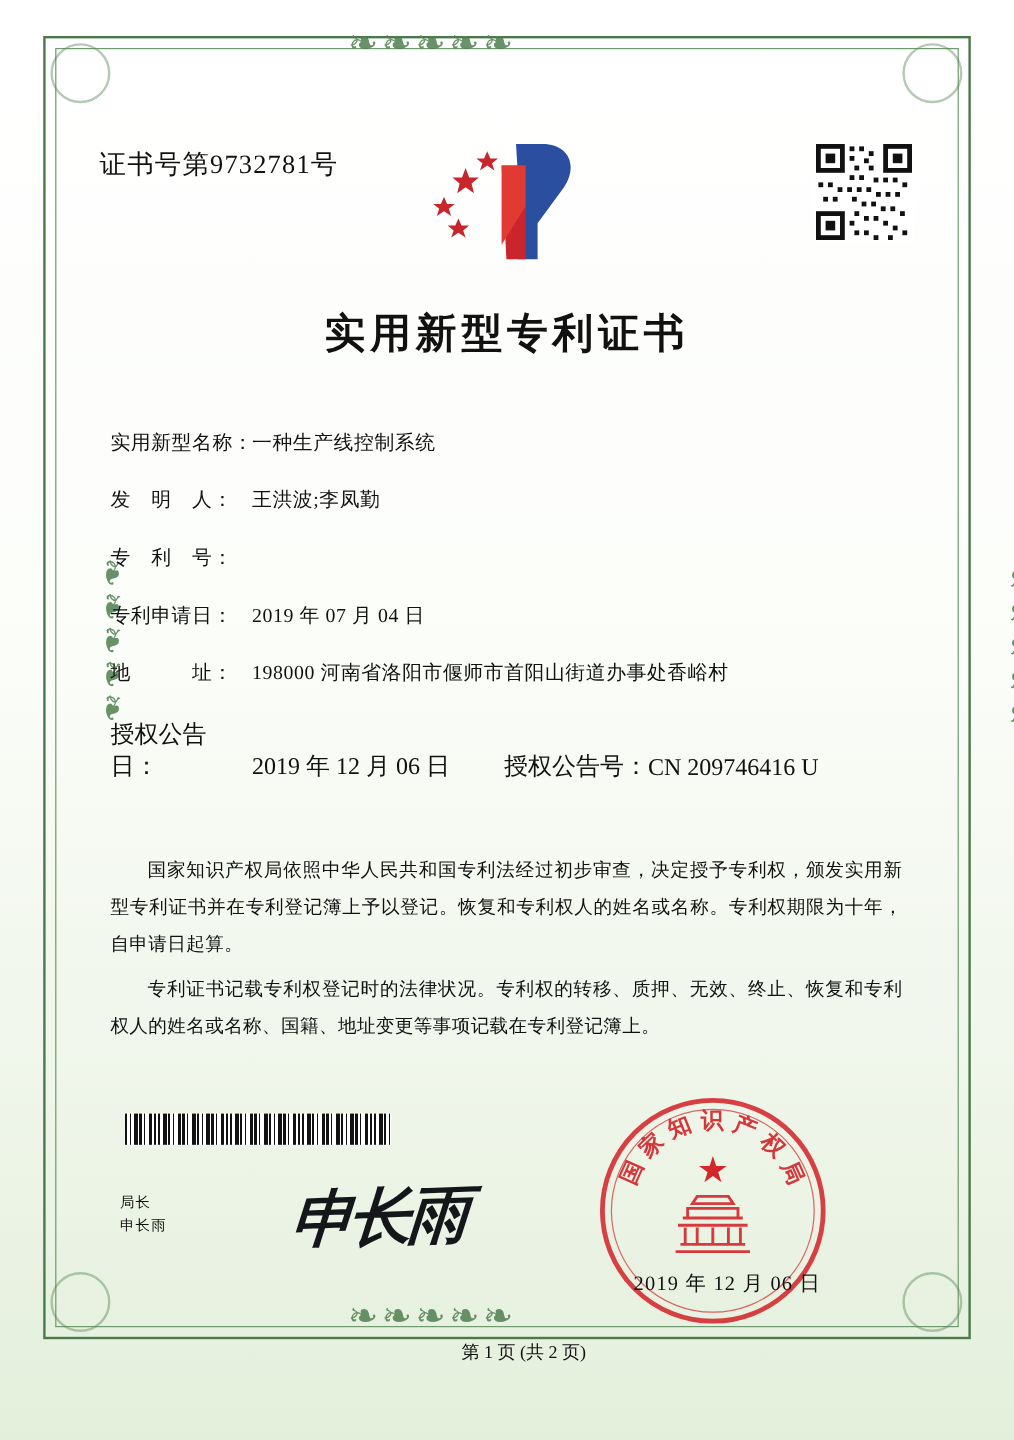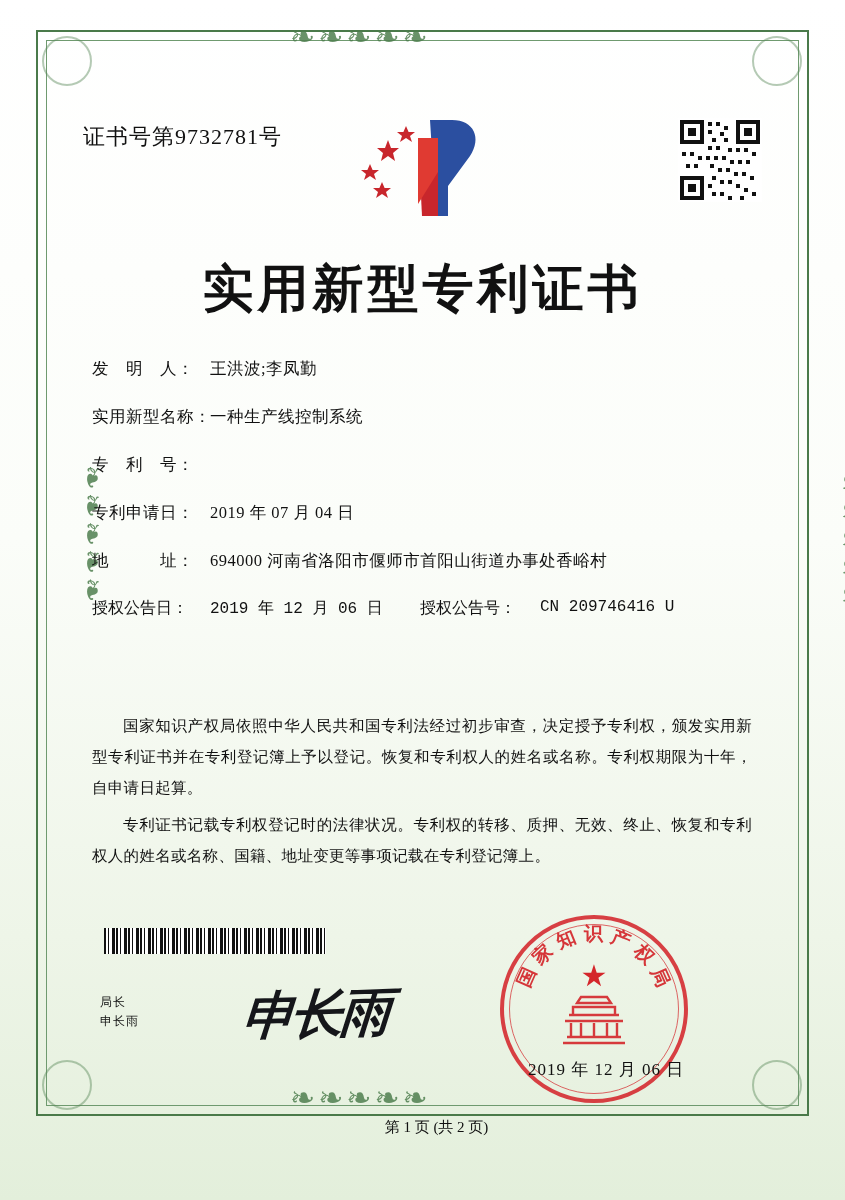--- a/index.html
+++ b/index.html
@@ -93,21 +93,21 @@
     position: absolute;
     right: 83px; top: 118px;
     width: 84px; height: 84px;
   }
 
   .main-title {
     position: absolute;
     left: 0; right: 0;
     top: 255px;
     text-align: center;
-    font-size: 51px;
+    font-size: 34px;
     font-weight: bold;
     letter-spacing: 4px;
     color: #111;
     font-family: "DejaVu Serif", "Liberation Serif", serif;
   }
 
   
   .fields {
     position: absolute;
     left: 92px; top: 358px;
@@ -125,25 +125,24 @@
     flex: 0 0 118px;
     letter-spacing: 0.5px;
     white-space: nowrap;
   }
   .field .val {
     flex: 1 1 auto;
     letter-spacing: 0.5px;
   }
   .field-row2 {
     display: flex;
-    align-items: flex-start;
-    font-size: 16px;
+    align-items: flex-end;
+    font-size: 20px;
     color: #111;
     margin-bottom: 8px;
-    font-family: Liberation Mono, monospace;
   }
   .field-row2 .lbl { width: 118px; flex: 0 0 118px; }
   .field-row2 .val { flex: 0 0 210px; }
   .field-row2 .lbl2 { flex: 0 0 120px; }
   .field-row2 .val2 { flex: 1 1 auto; }
 
   
   .paras {
     position: absolute;
     left: 92px; top: 710px;
@@ -354,37 +353,37 @@
         <rect x="30" y="66" width="4" height="4"></rect>
           <rect x="62" y="78" width="4" height="4"></rect>
       </g>
     </svg>
   </div>
 
   <div class="main-title">实用新型专利证书</div>
 
   <div class="fields">
     <div class="field">
+      <span class="lbl">实用新型名称：</span>
+      <span class="val">一种生产线控制系统</span>
+    </div>
+    <div class="field">
       <span class="lbl">发　明　人：</span>
       <span class="val">王洪波;李凤勤</span>
-    </div>
-    <div class="field">
-      <span class="lbl">实用新型名称：</span>
-      <span class="val">一种生产线控制系统</span>
     </div>
     <div class="field">
       <span class="lbl">专　利　号：</span>
     </div>
     <div class="field">
       <span class="lbl">专利申请日：</span>
       <span class="val">2019 年 07 月 04 日</span>
     </div>
     <div class="field">
       <span class="lbl">地　　　址：</span>
-      <span class="val">694000 河南省洛阳市偃师市首阳山街道办事处香峪村</span>
+      <span class="val">198000 河南省洛阳市偃师市首阳山街道办事处香峪村</span>
     </div>
     <div class="field-row2">
       <span class="lbl">授权公告日：</span>
       <span class="val">2019 年 12 月 06 日</span>
       <span class="lbl2">授权公告号：</span>
       <span class="val2">CN 209746416 U</span>
     </div>
   </div>
 
   <div class="paras">

